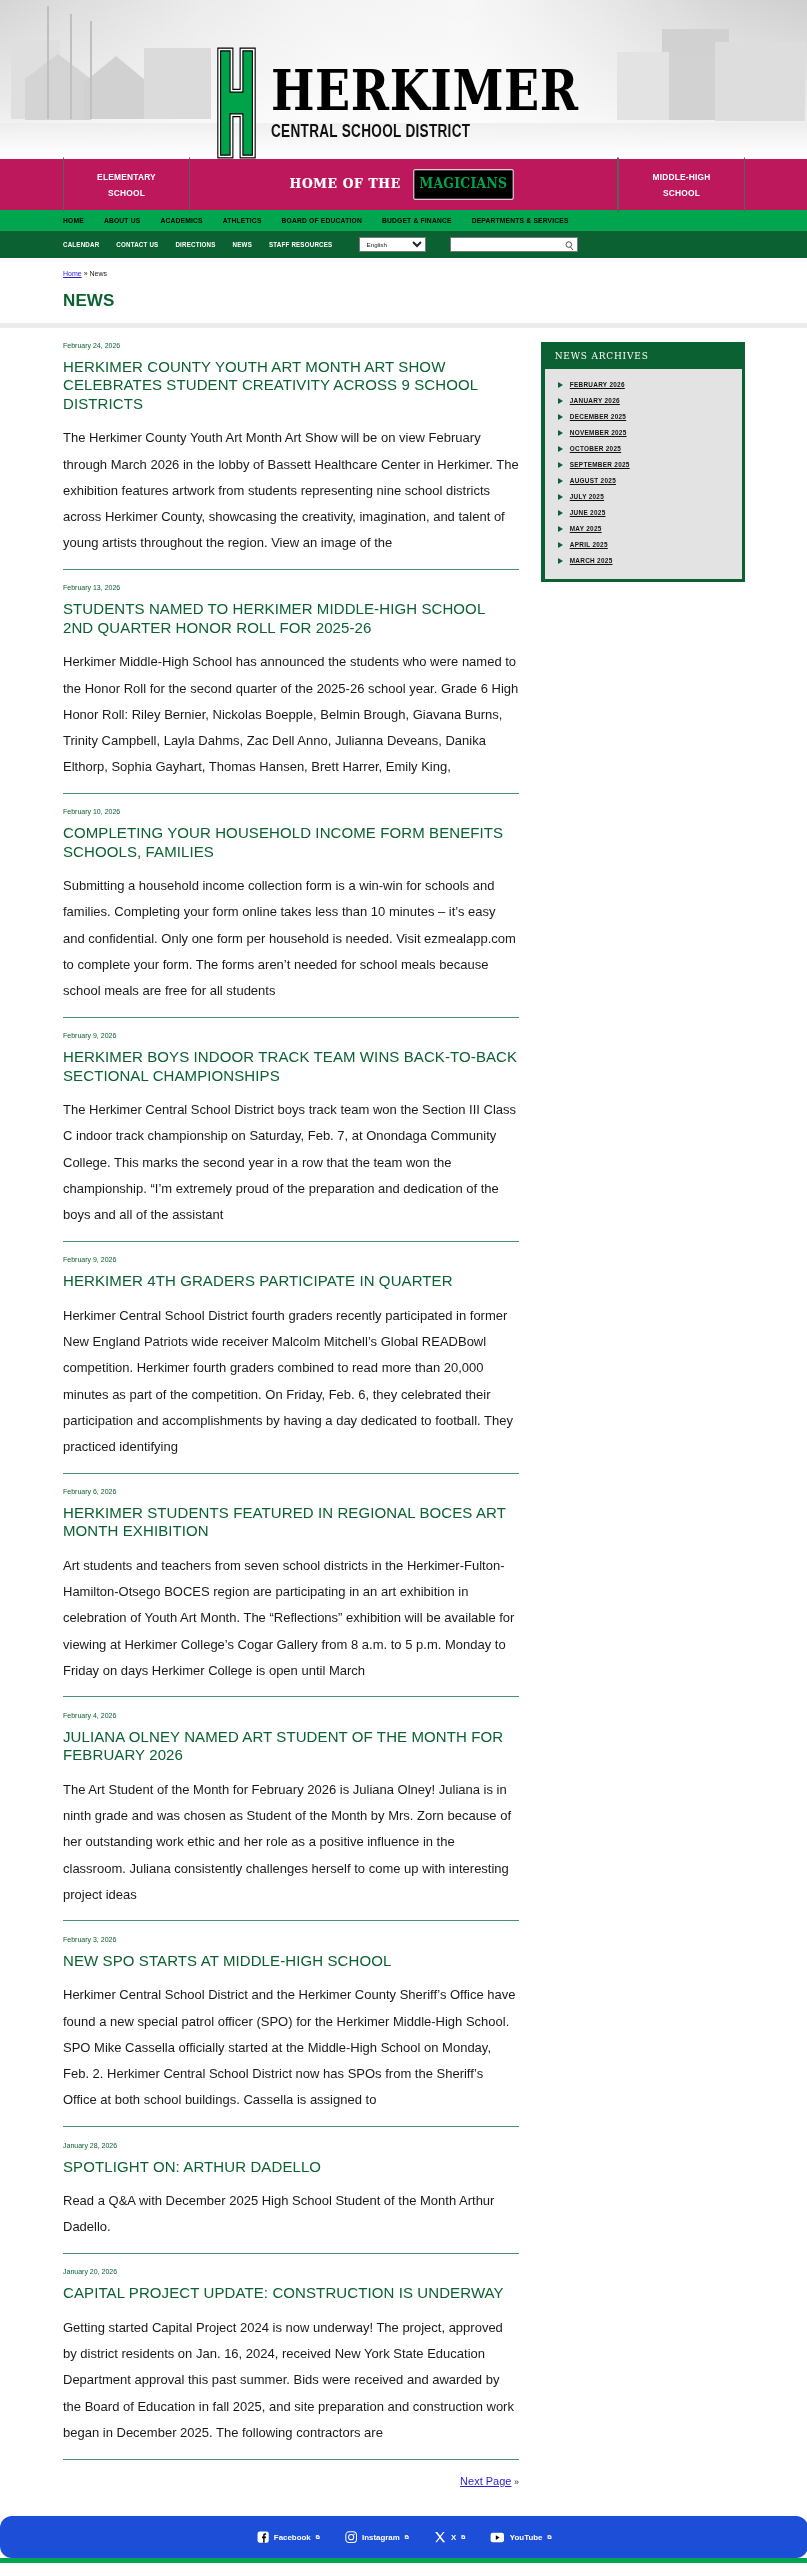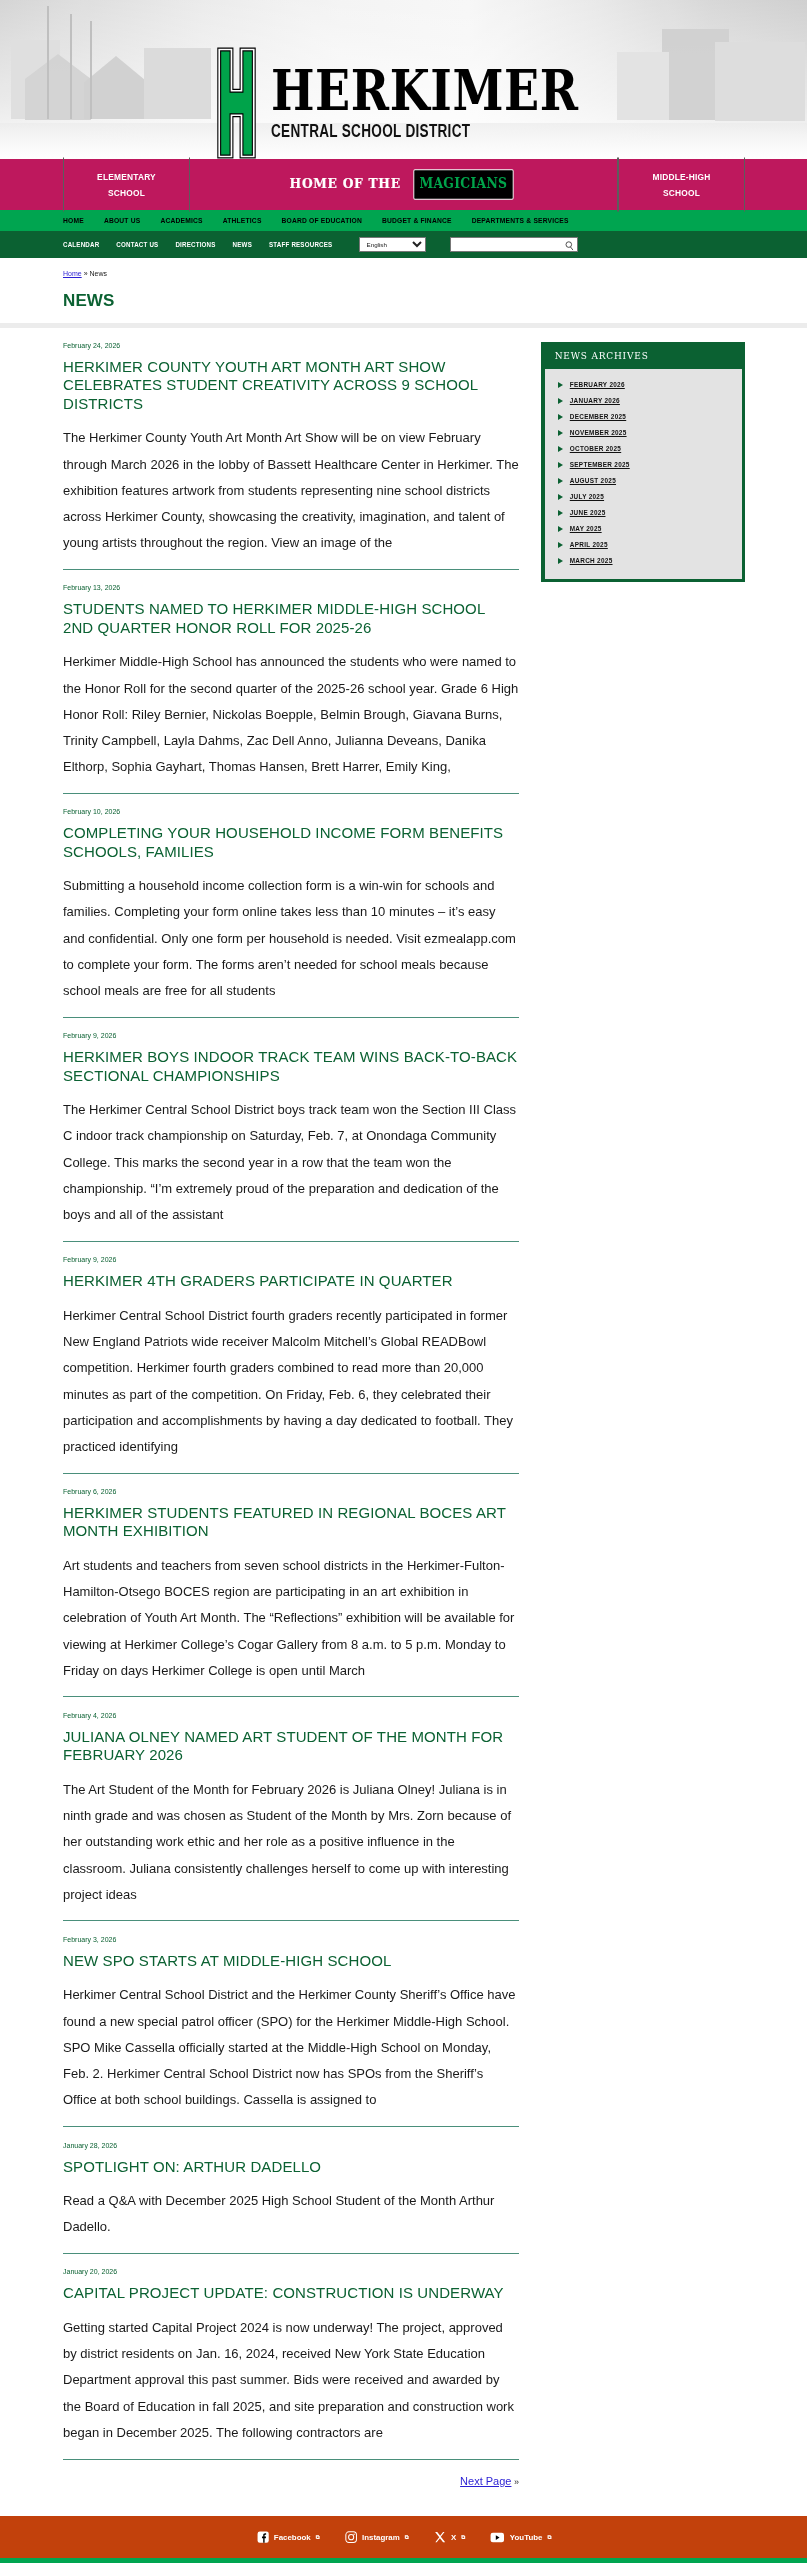--- a/index.html
+++ b/index.html
@@ -294,27 +294,28 @@
   .archives-list a {
     color: #121212;
     font-size: 6.4px;
     font-weight: 700;
     letter-spacing: 0.3px;
     text-decoration: underline;
   }
 
   
   .foot-social {
-    background:#c2410c;
+    background:#1d4ed8;
     height: 42px;
     display:flex;
     align-items:center;
     justify-content:center;
     gap: 25px;
     margin-top: 10px;
+    border-radius: 12px;
   }
   .soc { display:flex; align-items:center; gap:5px; color:#fff; text-decoration:none;
          font-size: 7.9px; font-weight: 700; }
   .soc .ext { font-size: 5.6px; }
   .foot-green { height: 4.5px; background:#00a550; }
   .foot-main {
     background:#fff;
     display:flex;
     padding: 25px 63px 15.7px 63px;
     gap: 20px;

